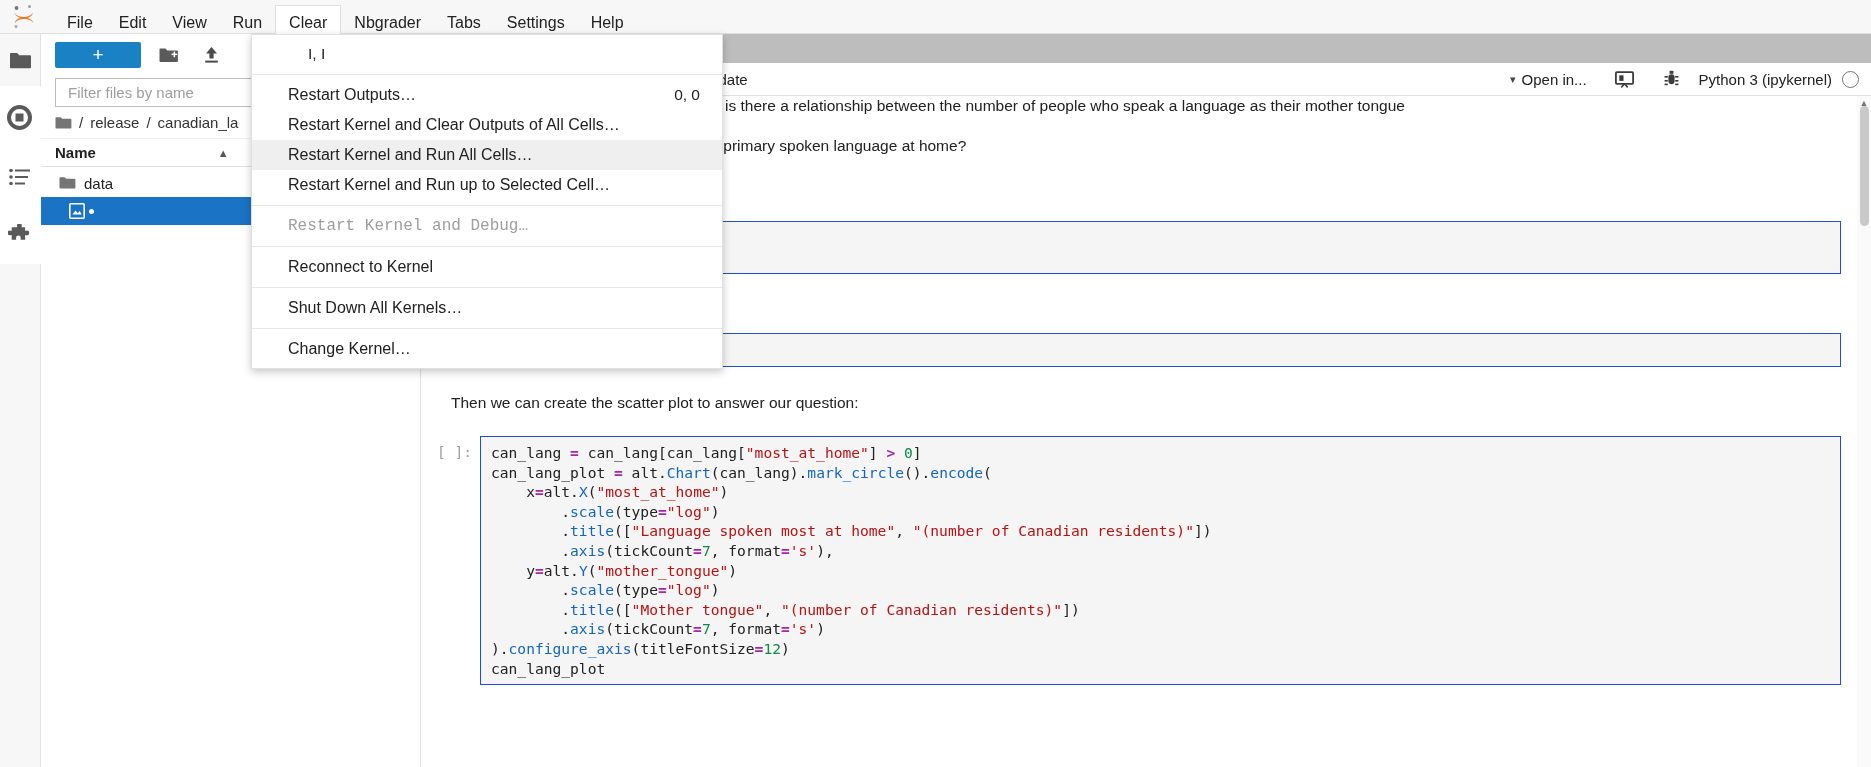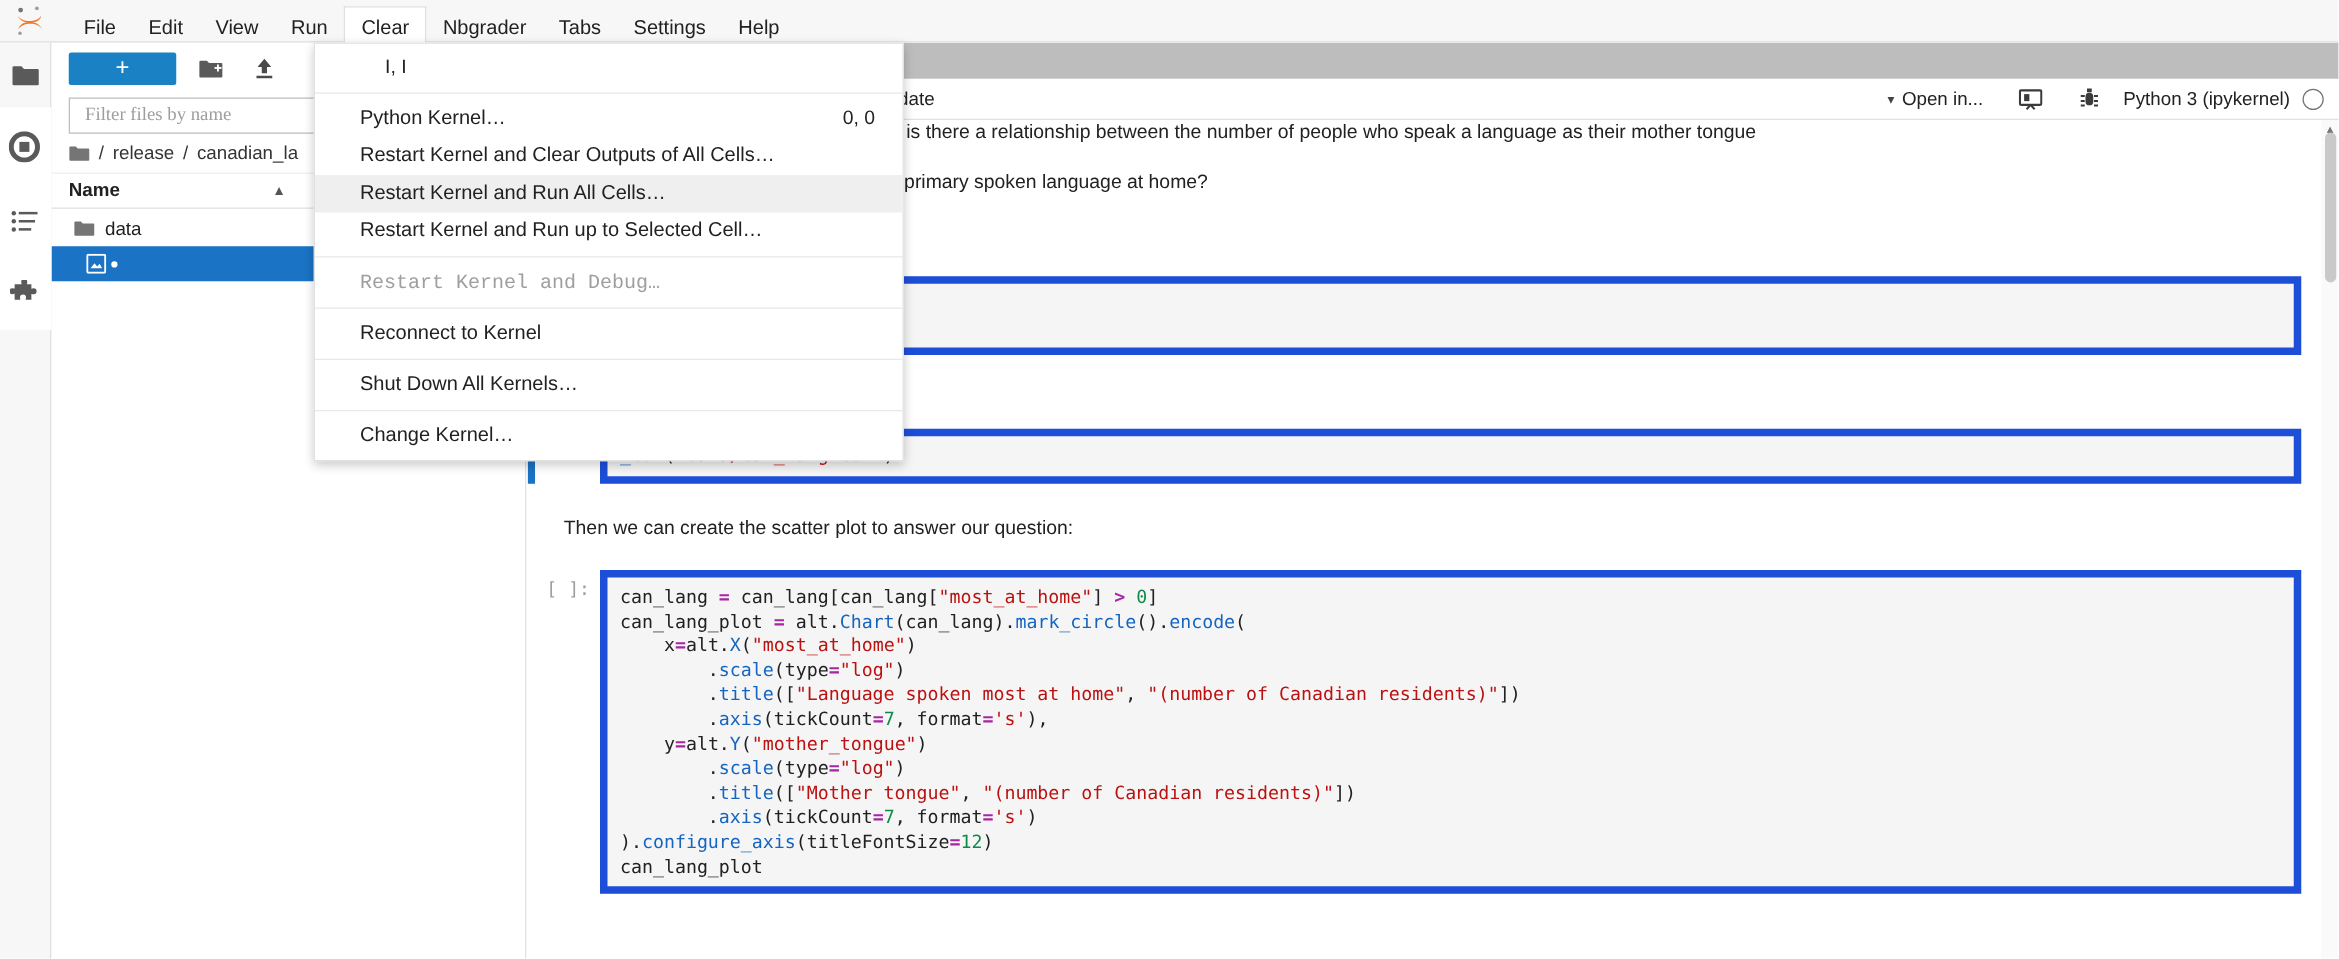--- a/index.html
+++ b/index.html
@@ -112,21 +112,21 @@
     display: flex; align-items: center;
     padding: 0 10px;
     width: 352px;
   }
   .fb-filter input {
     border: none; outline: none;
     font-size: 15px;
     color: #b91c1c;
     width: 100%;
     background: transparent;
-    font-family: Liberation Serif, serif;
+    font-family: Liberation Sans, sans-serif;
   }
   .fb-filter input::placeholder { color: #9e9e9e; }
   .fb-breadcrumb {
     height: 32px;
     display: flex; align-items: center;
     padding-left: 14px;
     gap: 7px;
     font-size: 15px;
     color: #333;
     border-bottom: 1px solid #eee;
@@ -262,21 +262,21 @@
     padding-right: 8px;
     padding-top: 8px;
     font-family: "DejaVu Sans Mono", monospace;
     font-size: 14.5px;
     color: #9e9e9e;
     user-select: none;
   }
   .code-input {
     flex: 1;
     background: #f5f5f5;
-    border: 6px solid #1d4ed8;
+    border: 1px solid #1d4ed8;
     padding: 6px 10px;
     font-family: "DejaVu Sans Mono", monospace;
     font-size: 14.6px;
     line-height: 19.6px;
     color: #212121;
     white-space: pre;
     overflow: hidden;
   }
   .active-marker {
     position: absolute;
@@ -534,21 +534,21 @@
       </div>
     </div>
   </div>
 
   <div class="dropdown">
     <div class="dd-item">
       <span class="dd-shortcut">I, I</span>
     </div>
     <div class="dd-sep"></div>
     <div class="dd-item">
-      <span class="dd-label">Python Kernel…</span>
+      <span class="dd-label">Restart Outputs…</span>
       <span class="dd-shortcut">0, 0</span>
     </div>
     <div class="dd-item">
       <span class="dd-label">Restart Kernel and Clear Outputs of All Cells…</span>
     </div>
     <div class="dd-item hl">
       <span class="dd-label">Restart Kernel and Run All Cells…</span>
     </div>
     <div class="dd-item">
       <span class="dd-label">Restart Kernel and Run up to Selected Cell…</span>

